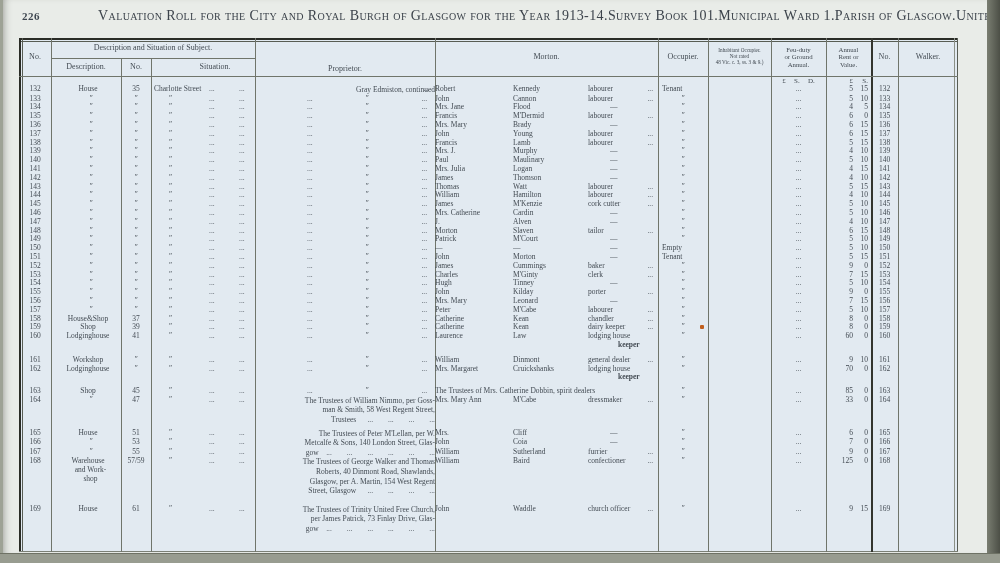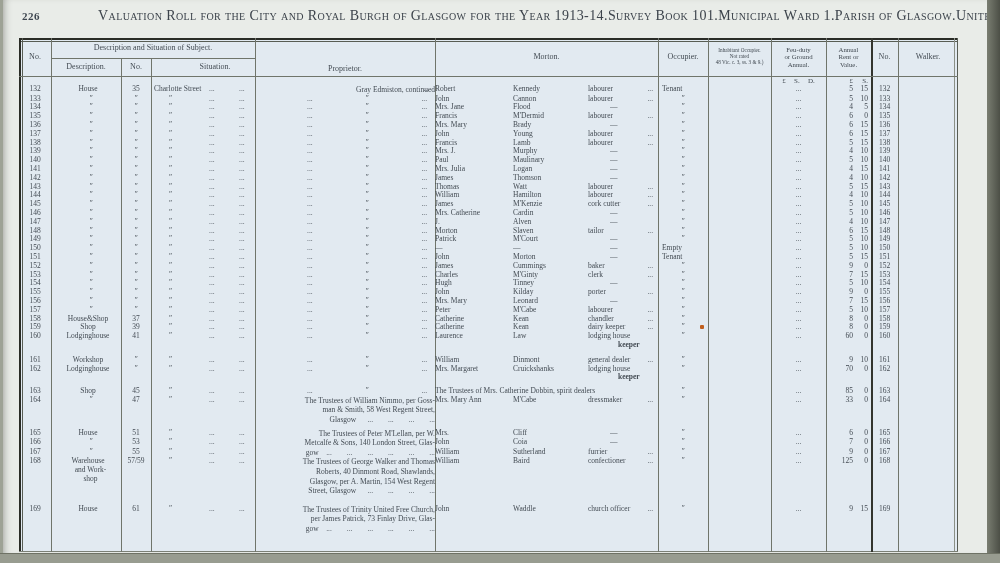--- a/index.html
+++ b/index.html
@@ -686,21 +686,21 @@
             <td class="c-feu ctr">...</td>
             <td class="c-rent"><div class="rent"><span class="rl">85</span><span class="rs">0</span></div></td>
             <td class="c-no2 ctr">163</td>
             <td class="c-rem"></td>
           </tr>
           <tr>
             <td class="c-no ctr">164</td>
             <td class="c-desc"><div class="dit"><div>ʺ</div></div></td>
             <td class="c-hno ctr">47</td>
             <td class="c-sit"><div class="sit"><span class="s1 dit">ʺ</span><span class="ld">...</span><span class="ld">...</span></div></td>
-            <td class="c-prop"><div class="proptx"><div>The Trustees of William Nimmo, per Goss-</div><div>man &amp; Smith, 58 West Regent Street,</div><div>Glasgow      ...        ...        ...        ...</div></div></td>
+            <td class="c-prop"><div class="proptx"><div>The Trustees of William Nimmo, per Goss-</div><div>man &amp; Smith, 58 West Regent Street,</div><div>Trustees      ...        ...        ...        ...</div></div></td>
             <td class="c-t1">Mrs. Mary Ann</td>
             <td class="c-t2">M'Cabe</td>
             <td class="c-occ"><div class="occ"><div>dressmaker</div><span class="odots">...</span></div></td>
             <td class="c-occr"><div class="occr dit">ʺ</div></td>
             <td class="c-inh"></td>
             <td class="c-feu ctr">...</td>
             <td class="c-rent"><div class="rent"><span class="rl">33</span><span class="rs">0</span></div></td>
             <td class="c-no2 ctr">164</td>
             <td class="c-rem"></td>
           </tr>

